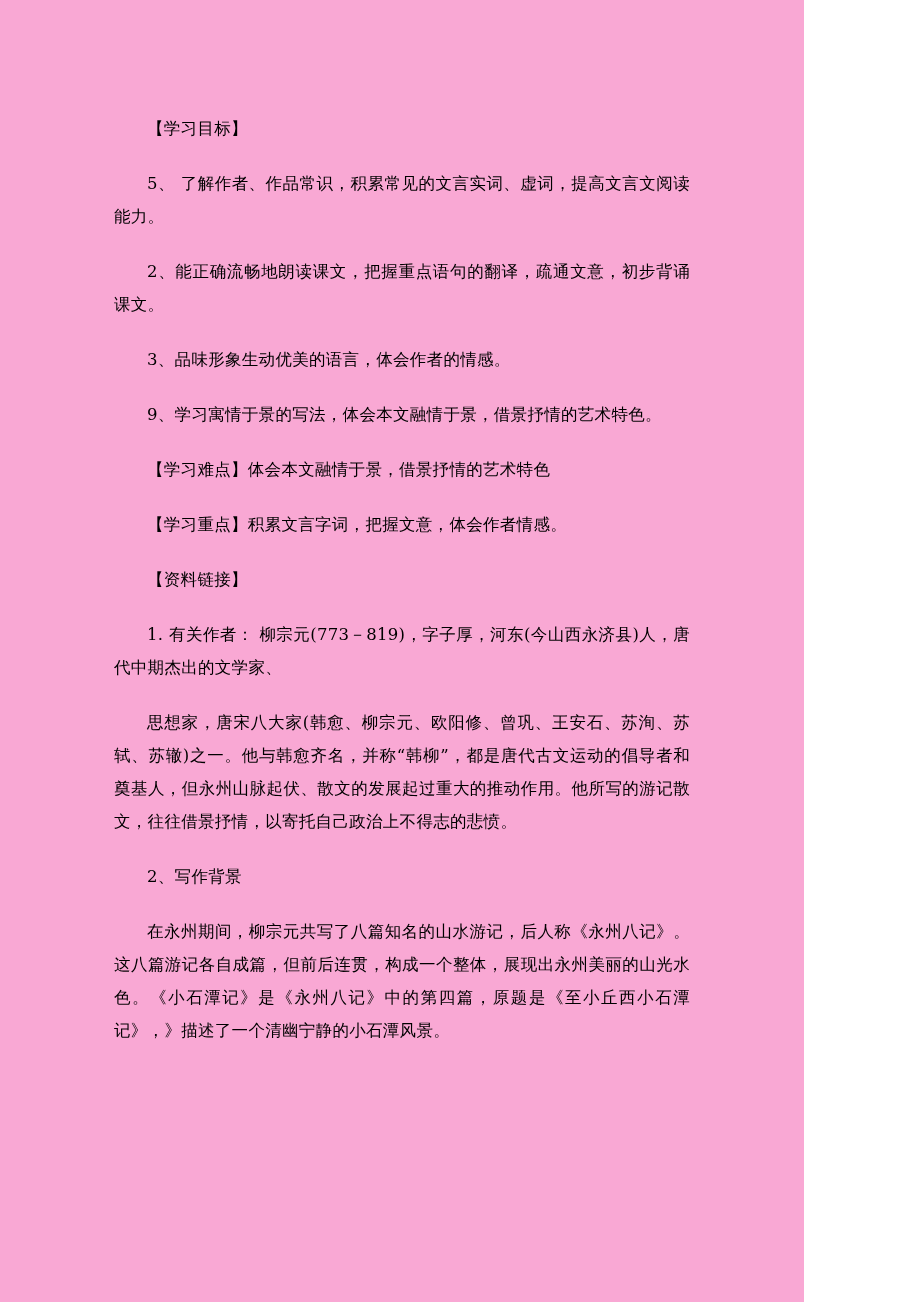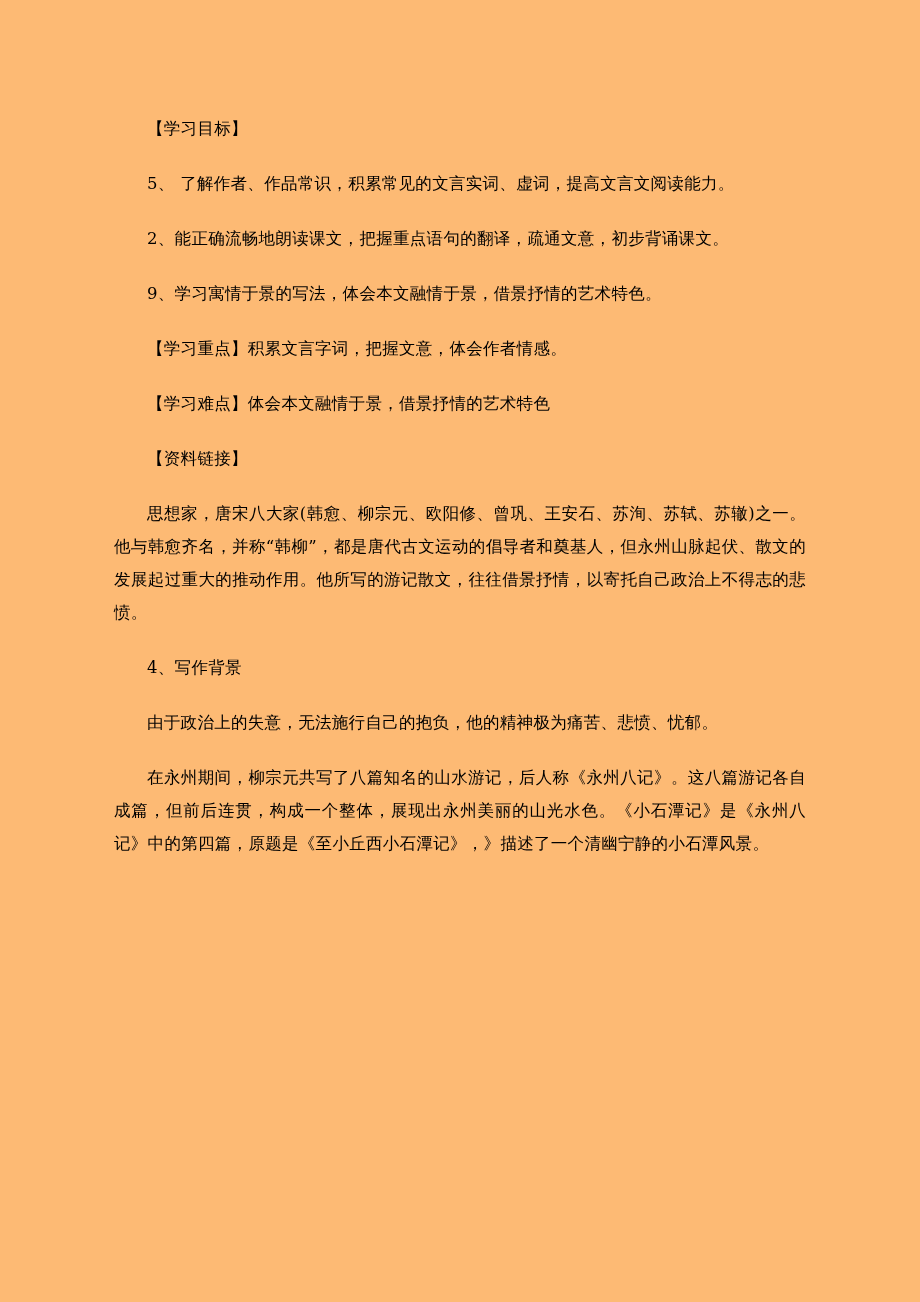--- a/index.html
+++ b/index.html
@@ -8,43 +8,44 @@
     background: #ffffff;
   }
   body {
     width: 920px;
     min-height: 1302px;
     font-family: "DejaVu Serif", "Liberation Serif", serif;
     color: #000000;
   }
   .page {
     box-sizing: border-box;
-    width: 920px;
+    width: 804px;
     min-height: 1302px;
     padding: 112px 114px 60px 114px;
-    background: #fdba74;
+    background: #f9a8d4;
   }
   .para {
     margin: 0 0 22px 0;
     font-size: 16.5px;
     line-height: 33px;
     text-indent: 2em;
     text-align: justify;
     letter-spacing: 0.3px;
     word-break: break-all;
   }
 </style>
 </head>
 <body>
 
 <div class="page">
   <p class="para">【学习目标】</p>
   <p class="para">5、 了解作者、作品常识，积累常见的文言实词、虚词，提高文言文阅读能力。</p>
   <p class="para">2、能正确流畅地朗读课文，把握重点语句的翻译，疏通文意，初步背诵课文。</p>
+  <p class="para">3、品味形象生动优美的语言，体会作者的情感。</p>
   <p class="para">9、学习寓情于景的写法，体会本文融情于景，借景抒情的艺术特色。</p>
+  <p class="para">【学习难点】体会本文融情于景，借景抒情的艺术特色</p>
   <p class="para">【学习重点】积累文言字词，把握文意，体会作者情感。</p>
-  <p class="para">【学习难点】体会本文融情于景，借景抒情的艺术特色</p>
   <p class="para">【资料链接】</p>
+  <p class="para">1. 有关作者： 柳宗元(773－819)，字子厚，河东(今山西永济县)人，唐代中期杰出的文学家、</p>
   <p class="para">思想家，唐宋八大家(韩愈、柳宗元、欧阳修、曾巩、王安石、苏洵、苏轼、苏辙)之一。他与韩愈齐名，并称“韩柳”，都是唐代古文运动的倡导者和奠基人，但永州山脉起伏、散文的发展起过重大的推动作用。他所写的游记散文，往往借景抒情，以寄托自己政治上不得志的悲愤。</p>
-  <p class="para">4、写作背景</p>
-  <p class="para">由于政治上的失意，无法施行自己的抱负，他的精神极为痛苦、悲愤、忧郁。</p>
+  <p class="para">2、写作背景</p>
   <p class="para">在永州期间，柳宗元共写了八篇知名的山水游记，后人称《永州八记》。这八篇游记各自成篇，但前后连贯，构成一个整体，展现出永州美丽的山光水色。《小石潭记》是《永州八记》中的第四篇，原题是《至小丘西小石潭记》，》描述了一个清幽宁静的小石潭风景。</p>
 </div>
 
 </body></html>

